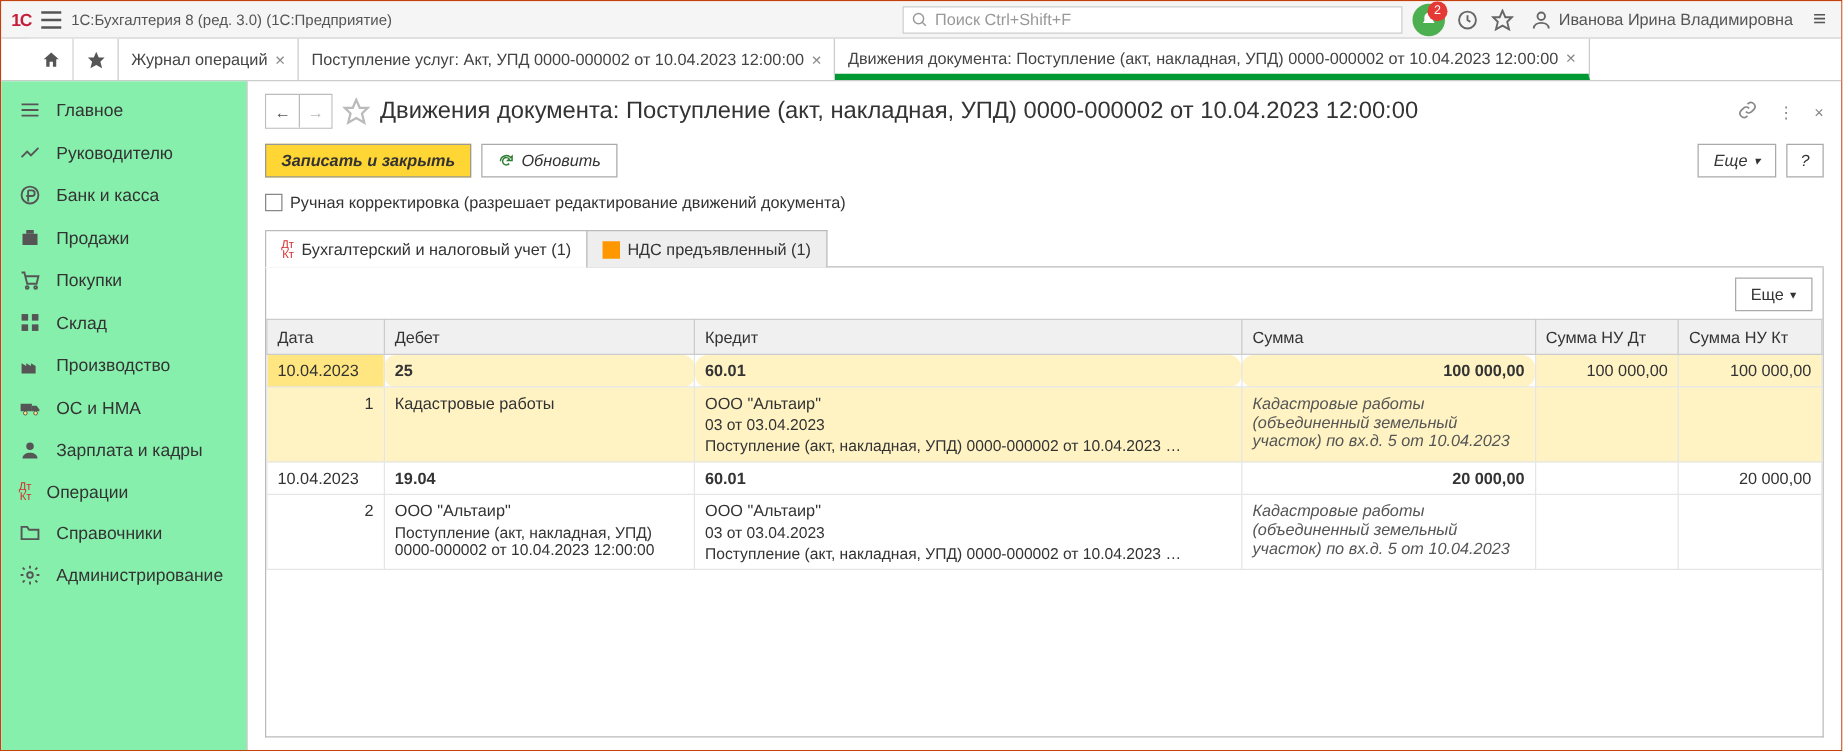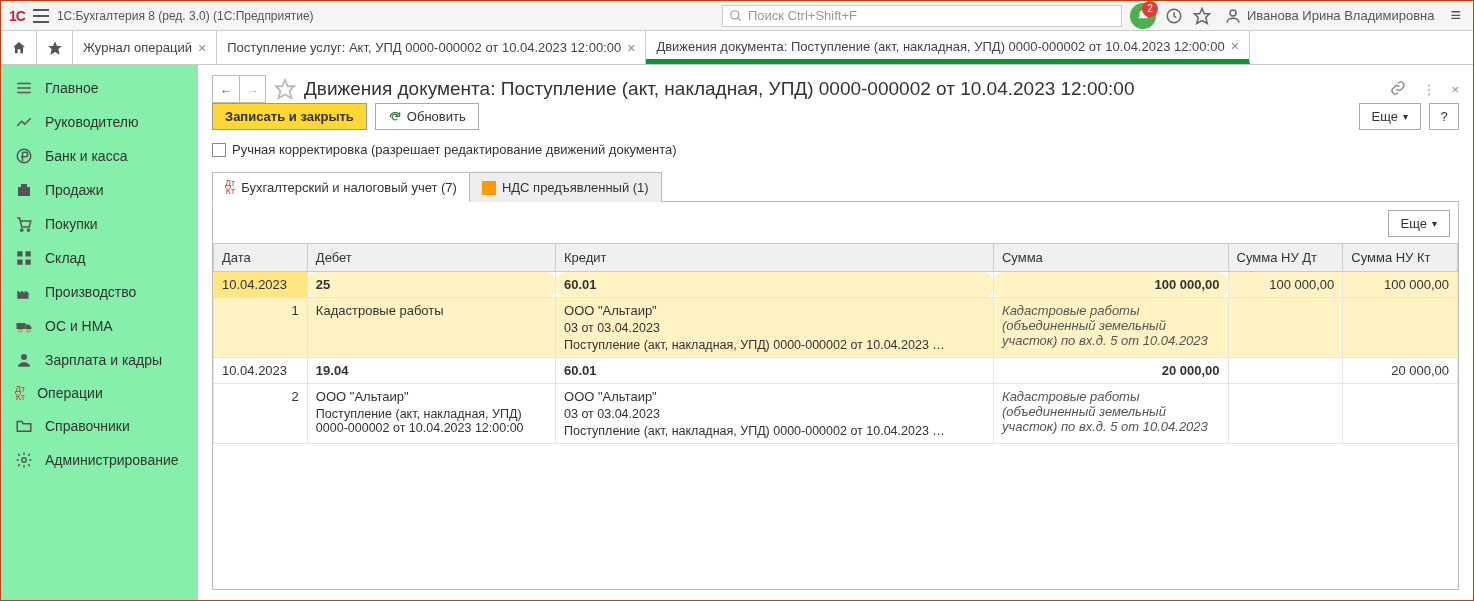--- a/index.html
+++ b/index.html
@@ -15,21 +15,21 @@
   .topbar-spacer { flex:1; }
   .search-box { width:400px; height:22px; border:1px solid #ccc; background:#fff; display:flex; align-items:center; padding:0 6px; color:#999; gap:5px;text-align:right; }
   .bell-wrap { position:relative; width:26px; height:26px; border-radius:50%; background:#4CAF50; display:flex; align-items:center; justify-content:center; }
   .bell-badge { position:absolute; top:-2px; right:-2px; width:16px; height:16px; background:#e53935; color:#fff; font-size:10px; border-radius:50%; display:flex; align-items:center; justify-content:center; }
   .topicon { width:20px; height:20px; display:flex; align-items:center; justify-content:center; color:#666; cursor:pointer; }
   .user-block { display:flex; align-items:center; gap:5px; color:#555; padding:0 4px; }
   .user-block svg { width:18px; height:18px; }
   .menu-dots { font-size:18px; color:#555; cursor:pointer; padding:0 4px;}
 
   
-  .tabsrow { height:34px; background:#fff; border-bottom:1px solid #ccc; display:flex; align-items:stretch; }
+  .tabsrow { height:34px; background:#fff; border-bottom:1px solid #ccc; display:flex; align-items:stretch;padding-left:22px; }
   .tab-home, .tab-star { width:36px; display:flex; align-items:center; justify-content:center; border-right:1px solid #ccc; background:#fff; cursor:pointer; }
   .tab { padding:0 10px; display:flex; align-items:center; gap:6px; border-right:1px solid #ccc; color:#444; cursor:pointer; position:relative; white-space:nowrap; }
   .tab .close { color:#888; font-size:14px; }
   .tab.active { border-bottom:3px solid #009933; font-weight:normal; }
   .tab.active::after { content:''; position:absolute; left:0; right:0; bottom:-1px; height:3px; background:#009933; }
 
   
   .body { flex:1; display:flex; min-height:0; }
   .sidebar { width:197px; background:#86efac; border-right:1px solid #ccc; padding:6px 0; }
   .side-item { display:flex; align-items:center; gap:12px; padding:8px 14px; color:#333; cursor:pointer; }
@@ -40,21 +40,21 @@
   .title-row { display:flex; align-items:center; gap:8px; }
   .nav-btns { display:flex; border:1px solid #bbb; }
   .nav-btn { width:26px; height:26px; display:flex; align-items:center; justify-content:center; background:#fff; cursor:pointer; color:#555; }
   .nav-btn + .nav-btn { border-left:1px solid #bbb; }
   .nav-btn.disabled { color:#bbb; cursor:default; }
   .star-icon { width:22px; height:22px; color:#bbb; }
   .page-title { font-size:19px; color:#333; flex:1; white-space:nowrap; overflow:hidden; text-overflow:ellipsis; }
   .title-icons { display:flex; gap:16px; align-items:center; color:#888; }
   .title-icons span { cursor:pointer; }
 
-  .toolbar { display:flex; align-items:center; gap:8px; }
+  .toolbar { margin-top:12px; display:flex; align-items:center; gap:8px;font-style:italic; }
   .btn { border:1px solid #aaa; padding:5px 12px; background:#fff; cursor:pointer; display:flex; align-items:center; gap:5px; font-size:13px; }
   .btn.primary { background:#ffd633; border-color:#999; font-weight:bold; }
   .toolbar-spacer { flex:1; }
   .btn .caret { font-size:10px; }
   .btn.square { width:30px; justify-content:center; padding:5px 0; }
 
   .checkline { margin-top:12px; display:flex; align-items:center; gap:6px; color:#333; }
   .chk { width:14px; height:14px; border:1px solid #888; background:#fff; }
 
   .inner-tabs { margin-top:14px; display:flex; border-bottom:1px solid #bbb; }
@@ -292,21 +292,21 @@
         <span class="chk"></span>
         <span>Ручная корректировка (разрешает редактирование движений документа)</span>
       </div>
 
       <div class="inner-tabs">
         <div class="inner-tab active">
           <span class="dtkt-ic">
               <span class="dt">Дт</span>
               <span class="kt">Кт</span>
             </span>
-          <span>Бухгалтерский и налоговый учет (7)</span>
+          <span>Бухгалтерский и налоговый учет (1)</span>
         </div>
         <div class="inner-tab">
           <span class="vat-ic"></span>
           <span>НДС предъявленный (1)</span>
         </div>
       </div>
 
       <div class="table-wrap">
         <div class="table-toolbar">
           <div class="btn">

